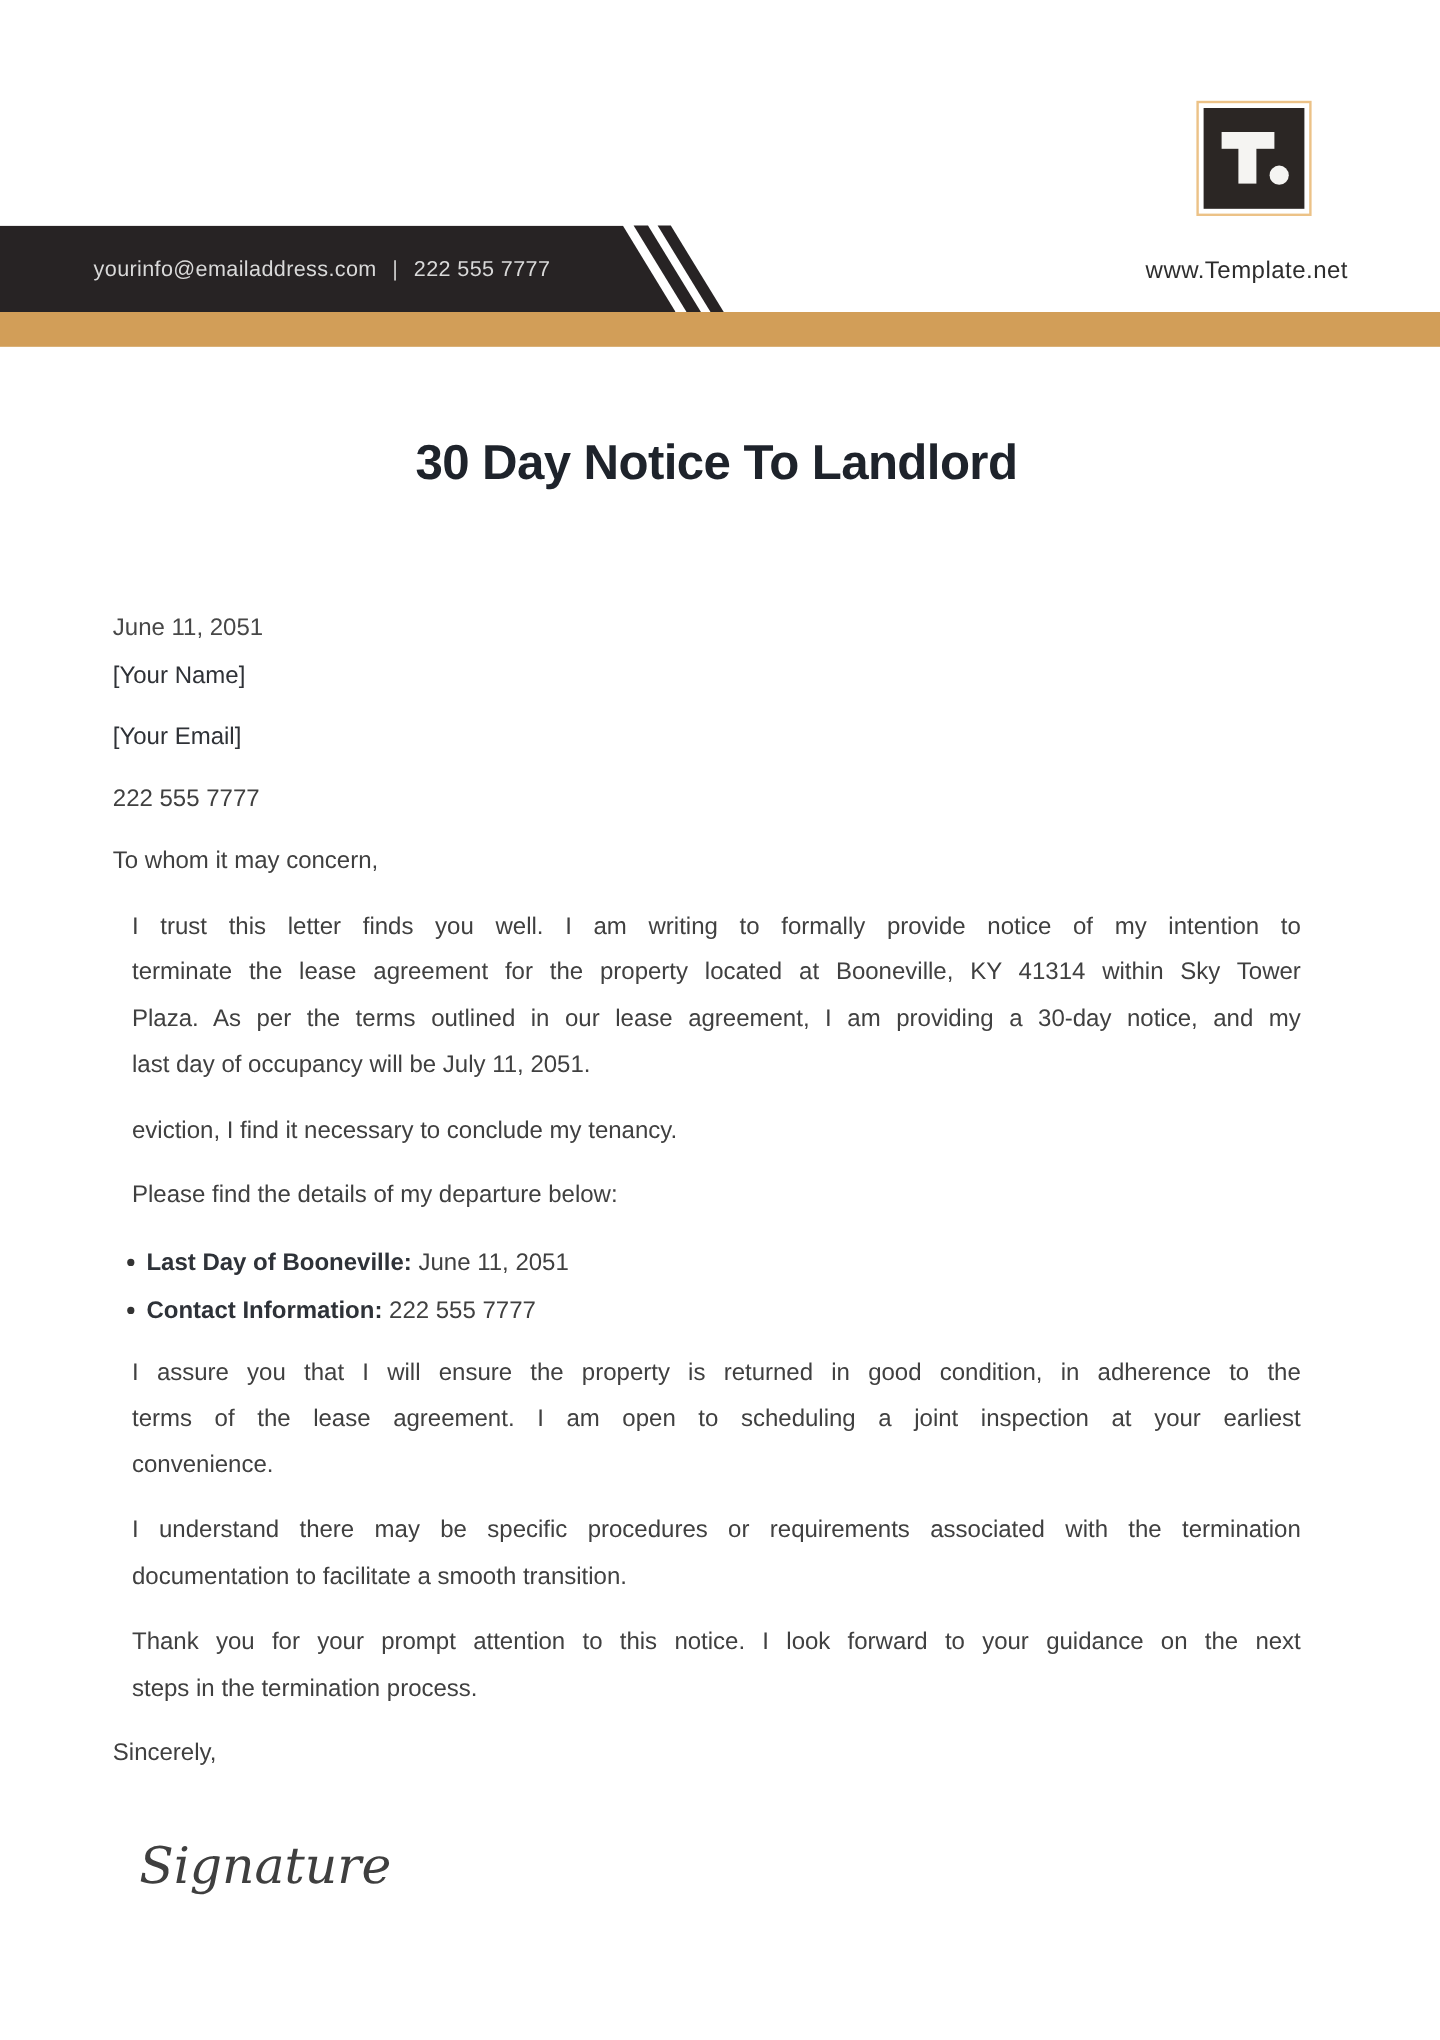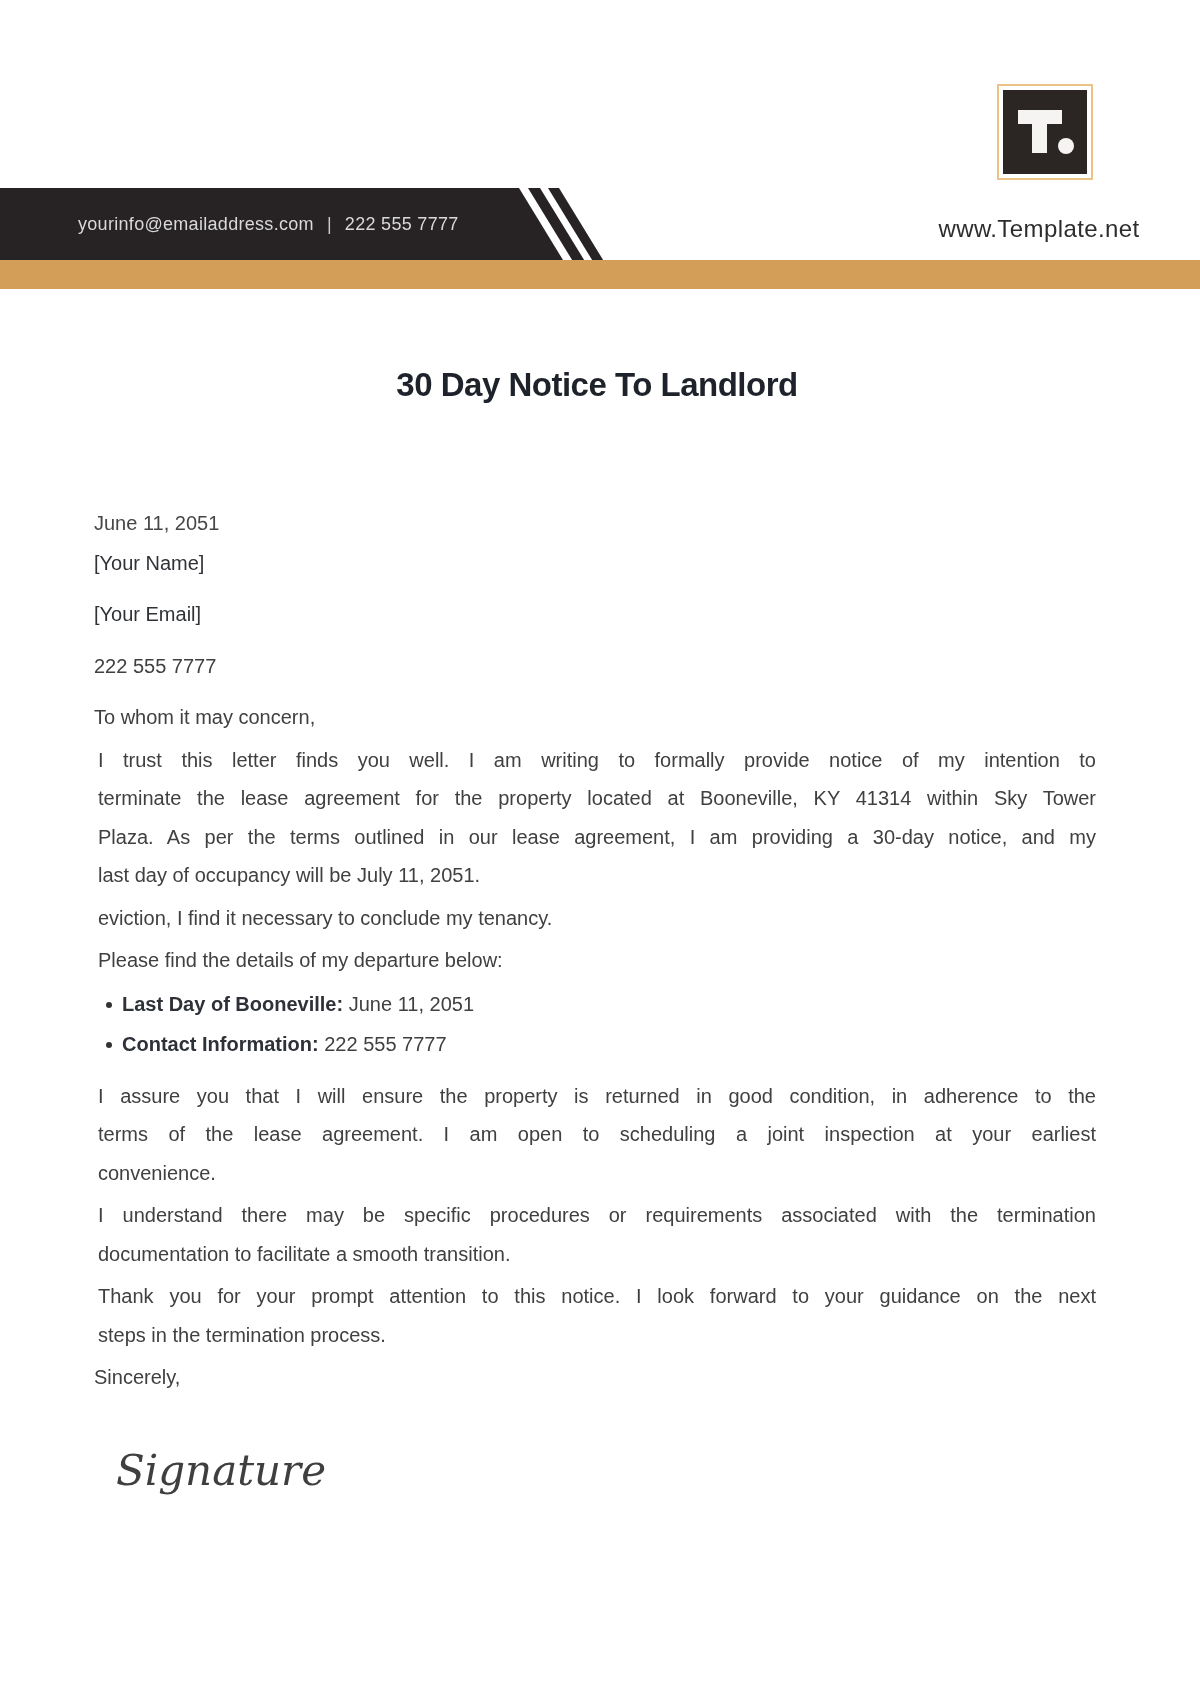--- a/index.html
+++ b/index.html
@@ -10,47 +10,47 @@
 
   .logo { position:absolute; left:997px; top:84px; width:84px; height:84px;
           border:2px solid #ECC287; background:#ffffff; padding:4px; }
   .logo-sq { position:relative; width:84px; height:84px; background:#2B2624; }
   .logo-t-bar  { position:absolute; left:15px; top:20px; width:44px; height:14px; background:#F5F4F2; }
   .logo-t-stem { position:absolute; left:29px; top:20px; width:15px; height:43px; background:#F5F4F2; }
   .logo-dot    { position:absolute; left:55px; top:48px; width:16px; height:16px; border-radius:50%; background:#F5F4F2; }
   .sr { position:absolute; width:1px; height:1px; overflow:hidden; clip:rect(0 0 0 0); white-space:nowrap; }
 
   .website { position:absolute; left:889px; top:215px; width:300px; text-align:center;
-             font-size:24px; letter-spacing:0.4px; color:#2D2D2D; }
+             font-size:20px; letter-spacing:0.4px; color:#2D2D2D; }
 
   .contact-banner { position:absolute; left:0; top:188px; width:660px; height:72px; }
   .banner-shape { position:absolute; left:0; top:0; width:660px; height:72px; background:#272324;
                   clip-path:polygon(0 0, 519px 0, 563px 100%, 0 100%); }
   .stripe { position:absolute; top:0; height:72px; background:#272324; transform:skewX(31.5deg); transform-origin:top left; }
   .stripe-1 { left:528px; width:12px; }
   .stripe-2 { left:548px; width:11px; }
   .banner-text { position:absolute; left:78px; top:0; height:72px; display:flex; align-items:center;
                  font-size:18px; color:#D9D9D9; letter-spacing:0.3px; }
   .banner-sep { margin:0 13px; color:#C9C9C9; }
 
   .gold-bar { position:absolute; left:0; top:260px; width:1200px; height:29px; background:#D29E58; }
 
   
   .letter { position:absolute; top:289px; left:0; width:1200px; box-sizing:border-box;
             padding:0 100px 0 94px; color:#404040; font-size:20px; line-height:38.5px; }
-  .title { margin:72px 0 95px 0; text-align:center; font-size:33px; line-height:48px;
+  .title { margin:72px 0 95px 0; text-align:center; font-size:41px; line-height:48px;
            font-weight:700; color:#1E232B; letter-spacing:-0.5px; }
 
   .letter p { margin:0; }
   .date-line { color:#474747; }
   .ph-line { font-weight:400; color:#2F3237; }
   .mt1  { margin-top:1px  !important; }
   .mt13 { margin-top:13px !important; }
 
-  .para { margin:4px; }
+  .para { margin:16px; }
   .line { text-align:justify; text-align-last:justify; }
   .line.last { text-align-last:left; }
   #paras-after .para:first-child { margin-top:13px; }
   #paras-after .para.extra-gap { margin-top:4px; }
 
   ul.bullets { margin:2px 0 0 0; padding:0 0 0 12px; list-style:none; }
   ul.bullets li { line-height:40px; }
   .b-dot { display:inline-block; width:6px; height:6px; border-radius:50%; background:#333; vertical-align:3px; margin-right:10px; }
   .b-label { font-weight:700; color:#2E3238; }
   .b-value { color:#404040; }

